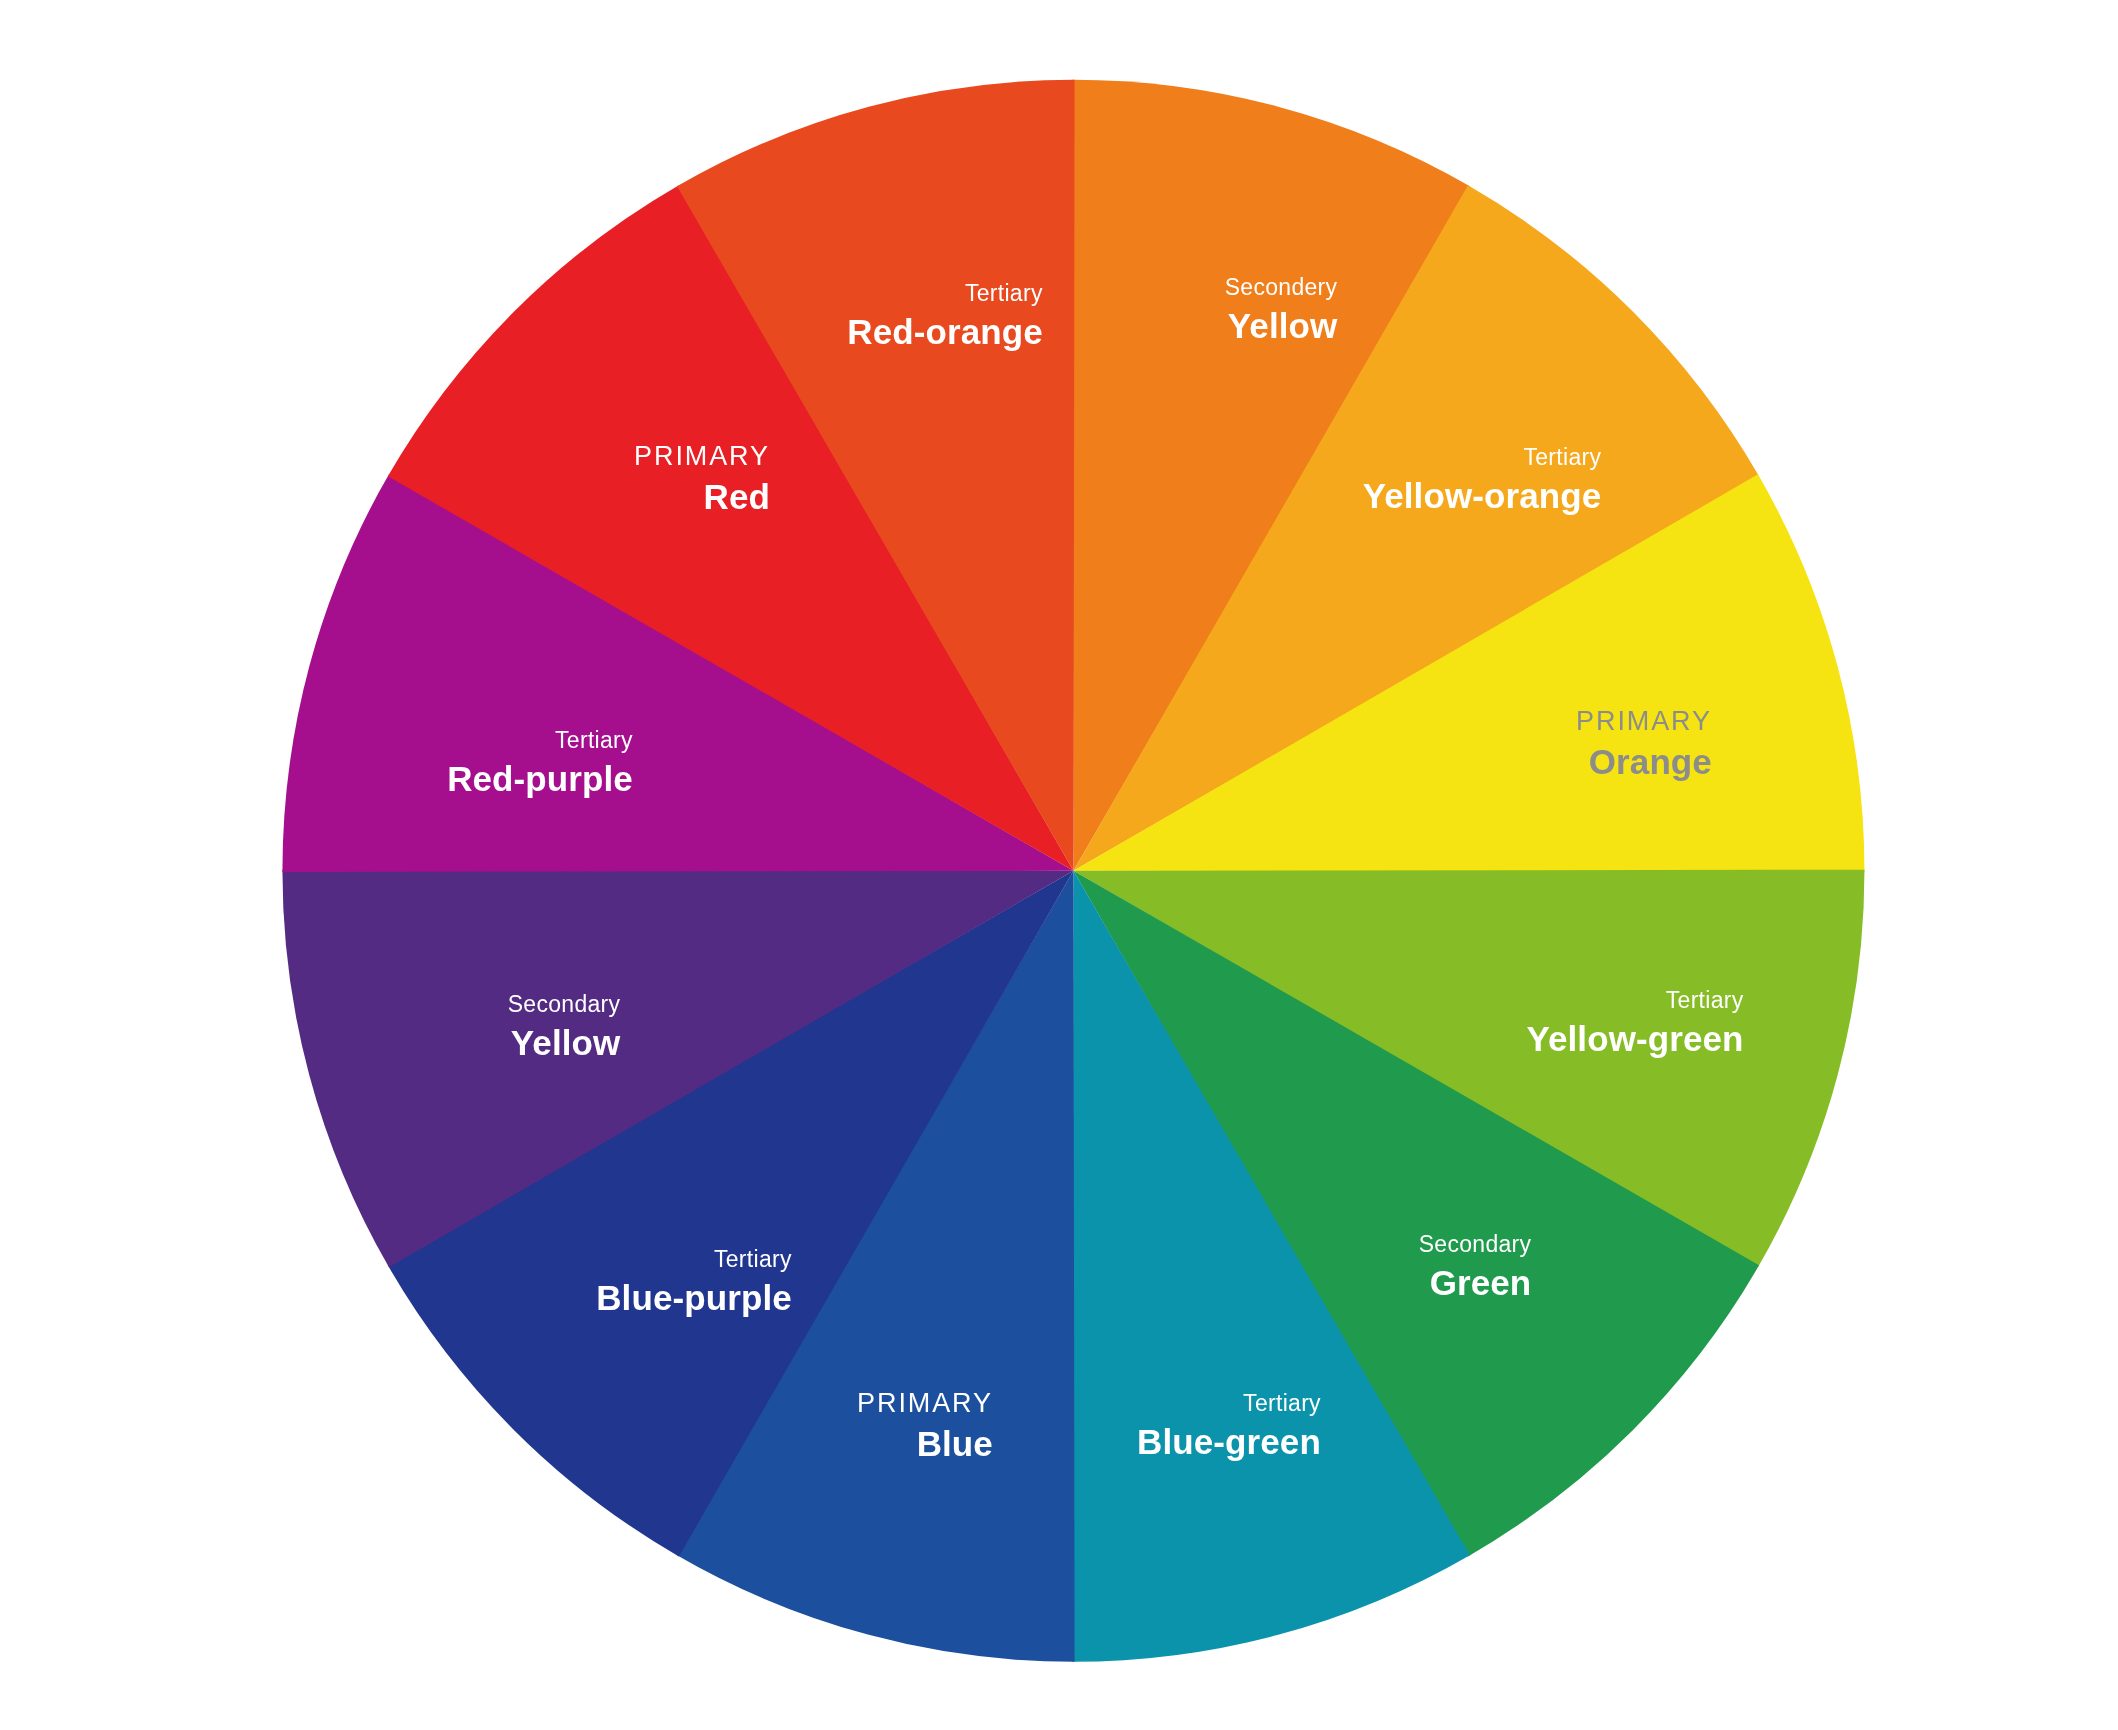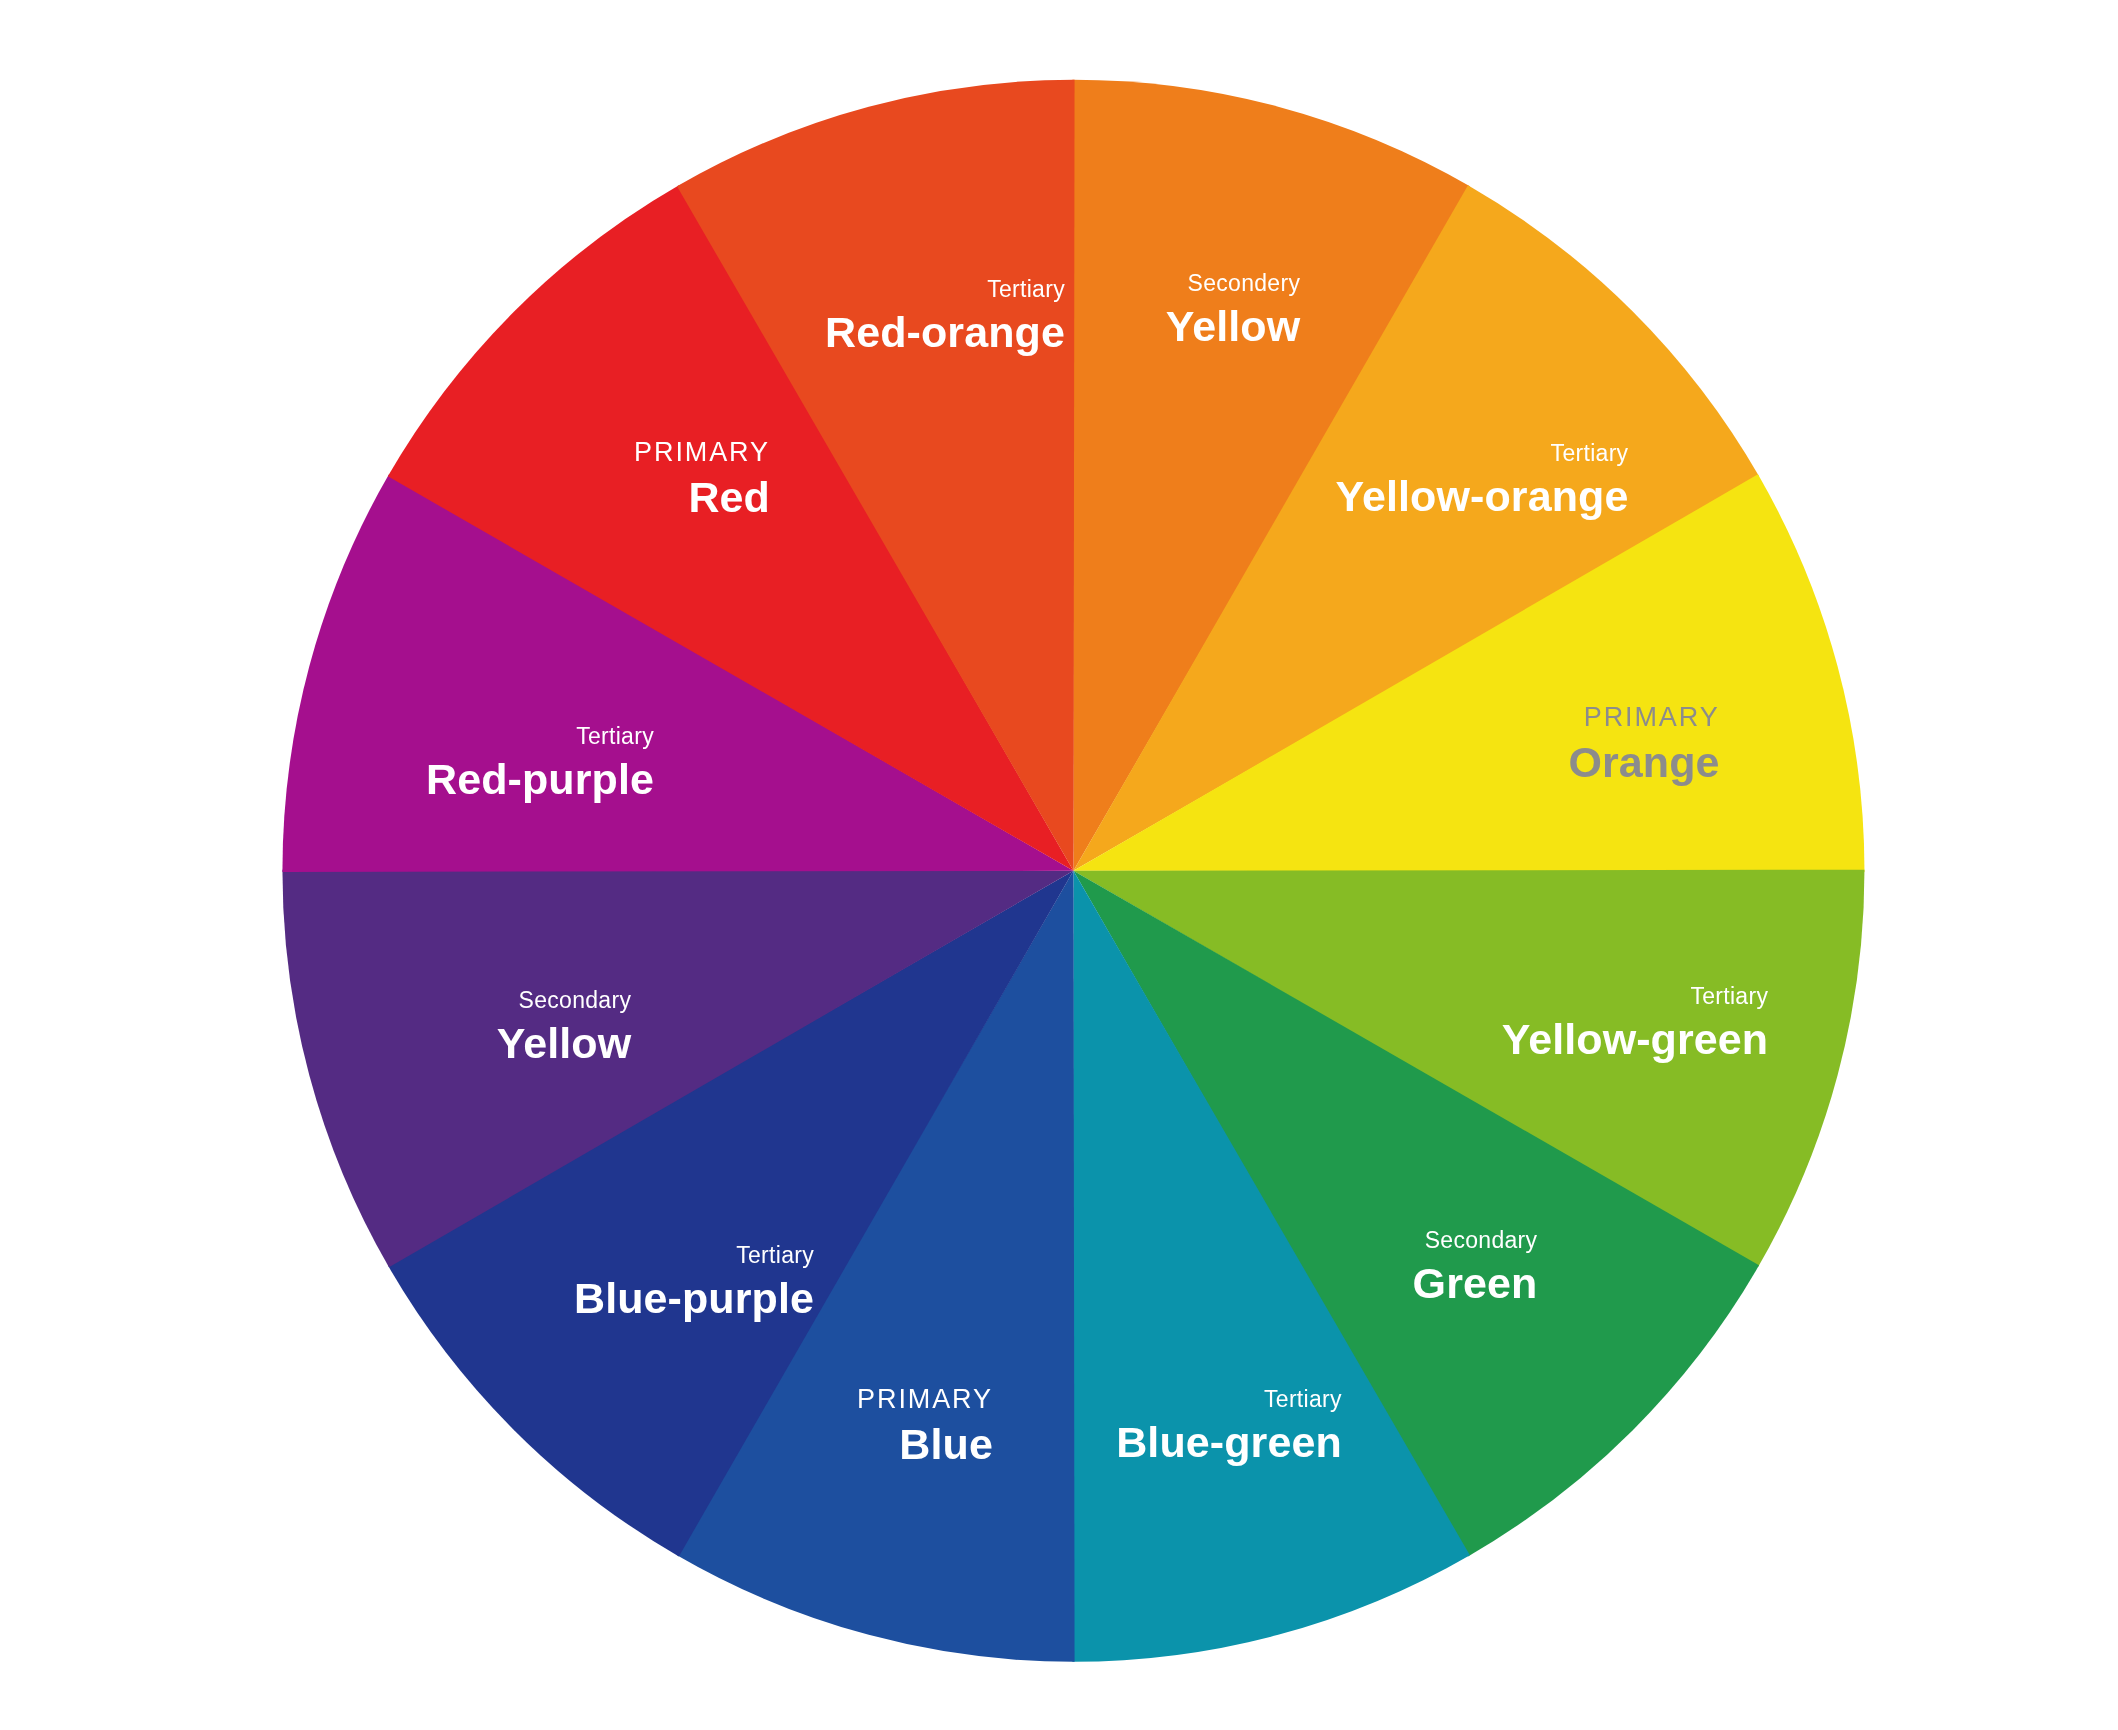--- a/index.html
+++ b/index.html
@@ -43,21 +43,21 @@
     font-weight: 400;
     letter-spacing: 0.3px;
     margin-bottom: 7px;
   }
   .seg-cat.is-primary {
     font-size: 27px;
     letter-spacing: 1.9px;
   }
   .seg-name {
     display: block;
-    font-size: 43px;
+    font-size: 35px;
     font-weight: 700;
     letter-spacing: 0.1px;
   }
 </style>
 </head>
 <body>
 
 <div id="wheel-stage">
 
   <svg id="color-wheel-svg" viewBox="0 0 2734 2233" xmlns="http://www.w3.org/2000/svg">
@@ -71,21 +71,21 @@
         <path d="M 1385 1124 L 1386.43 2145.00 A 1021 1021 0 0 1 873.27 2007.50 Z" fill="#1d4f9f"></path>
         <path d="M 1385 1124 L 875.74 2008.92 A 1021 1021 0 0 1 500.08 1633.26 Z" fill="#20368f"></path>
         <path d="M 1385 1124 L 501.50 1635.73 A 1021 1021 0 0 1 364.00 1122.57 Z" fill="#542b83"></path>
         <path d="M 1385 1124 L 364.00 1125.43 A 1021 1021 0 0 1 501.50 612.27 Z" fill="#a50f8e"></path>
         <path d="M 1385 1124 L 500.08 614.74 A 1021 1021 0 0 1 875.74 239.08 Z" fill="#e81f24"></path>
         <path d="M 1385 1124 L 873.27 240.50 A 1021 1021 0 0 1 1386.43 103.00 Z" fill="#e8491f"></path>
       </g>
   </svg>
 
   <div id="wheel-labels">
-      <div class="seg-label" style="left: 1233px; top: 310px; color: rgb(255, 255, 255);">
+      <div class="seg-label" style="left: 1281px; top: 310px; color: rgb(255, 255, 255);">
         <span class="seg-cat">Secondery</span>
         <span class="seg-name">Yellow</span>
       </div>
       <div class="seg-label" style="left: 1482px; top: 480px; color: rgb(255, 255, 255);">
         <span class="seg-cat">Tertiary</span>
         <span class="seg-name">Yellow-orange</span>
       </div>
       <div class="seg-label" style="left: 1644px; top: 744px; color: rgb(140, 140, 140);">
         <span class="seg-cat is-primary">PRIMARY</span>
         <span class="seg-name">Orange</span>

